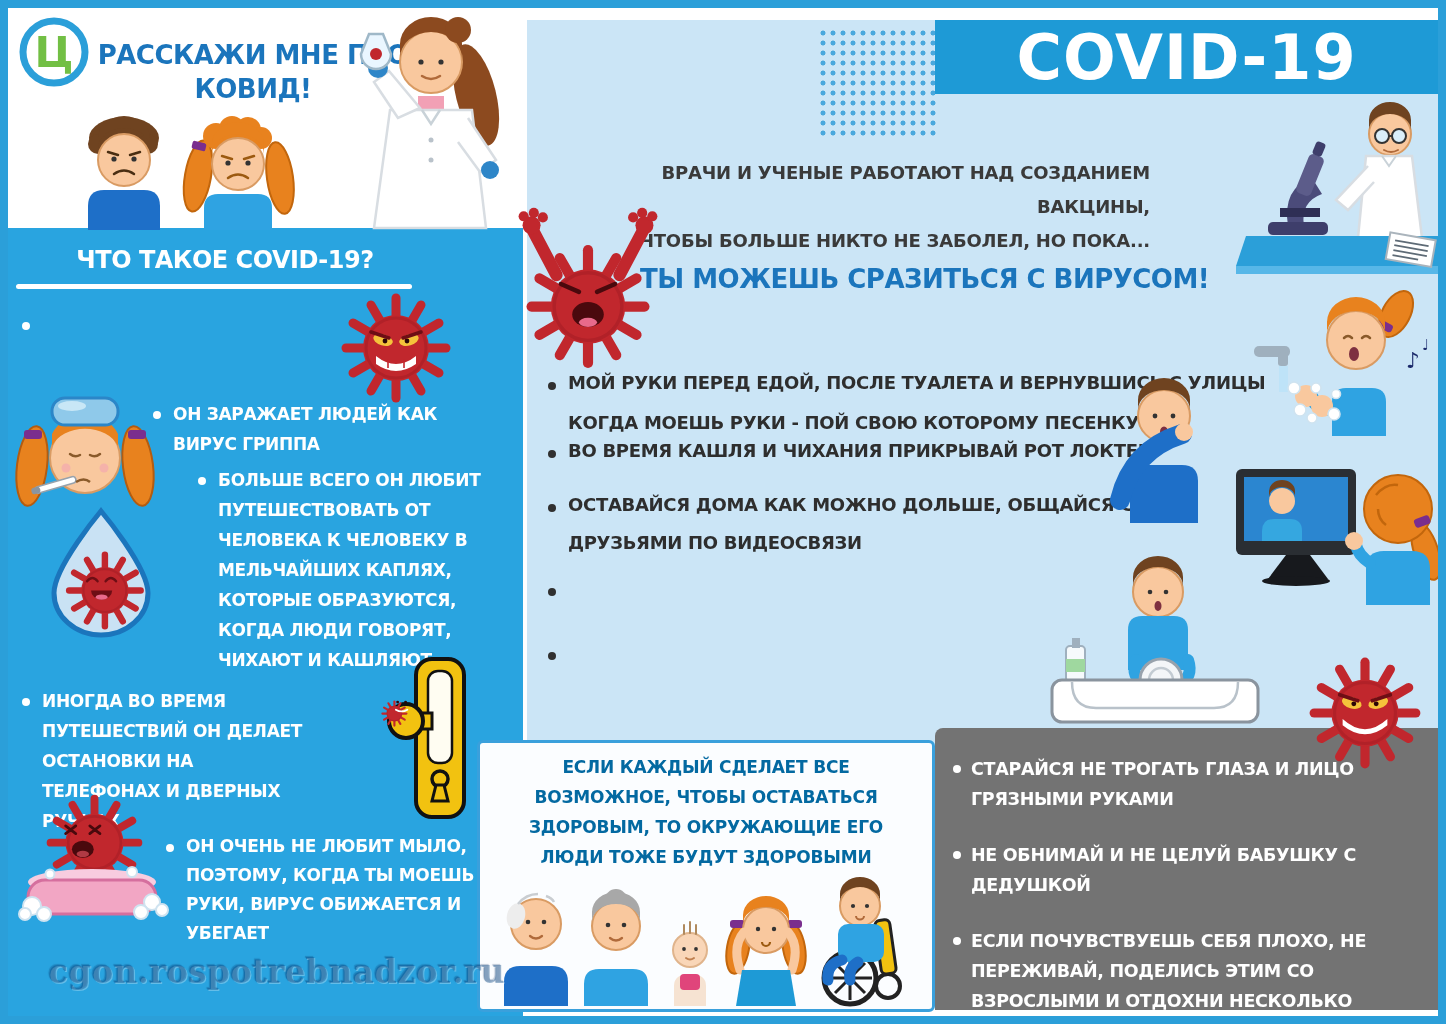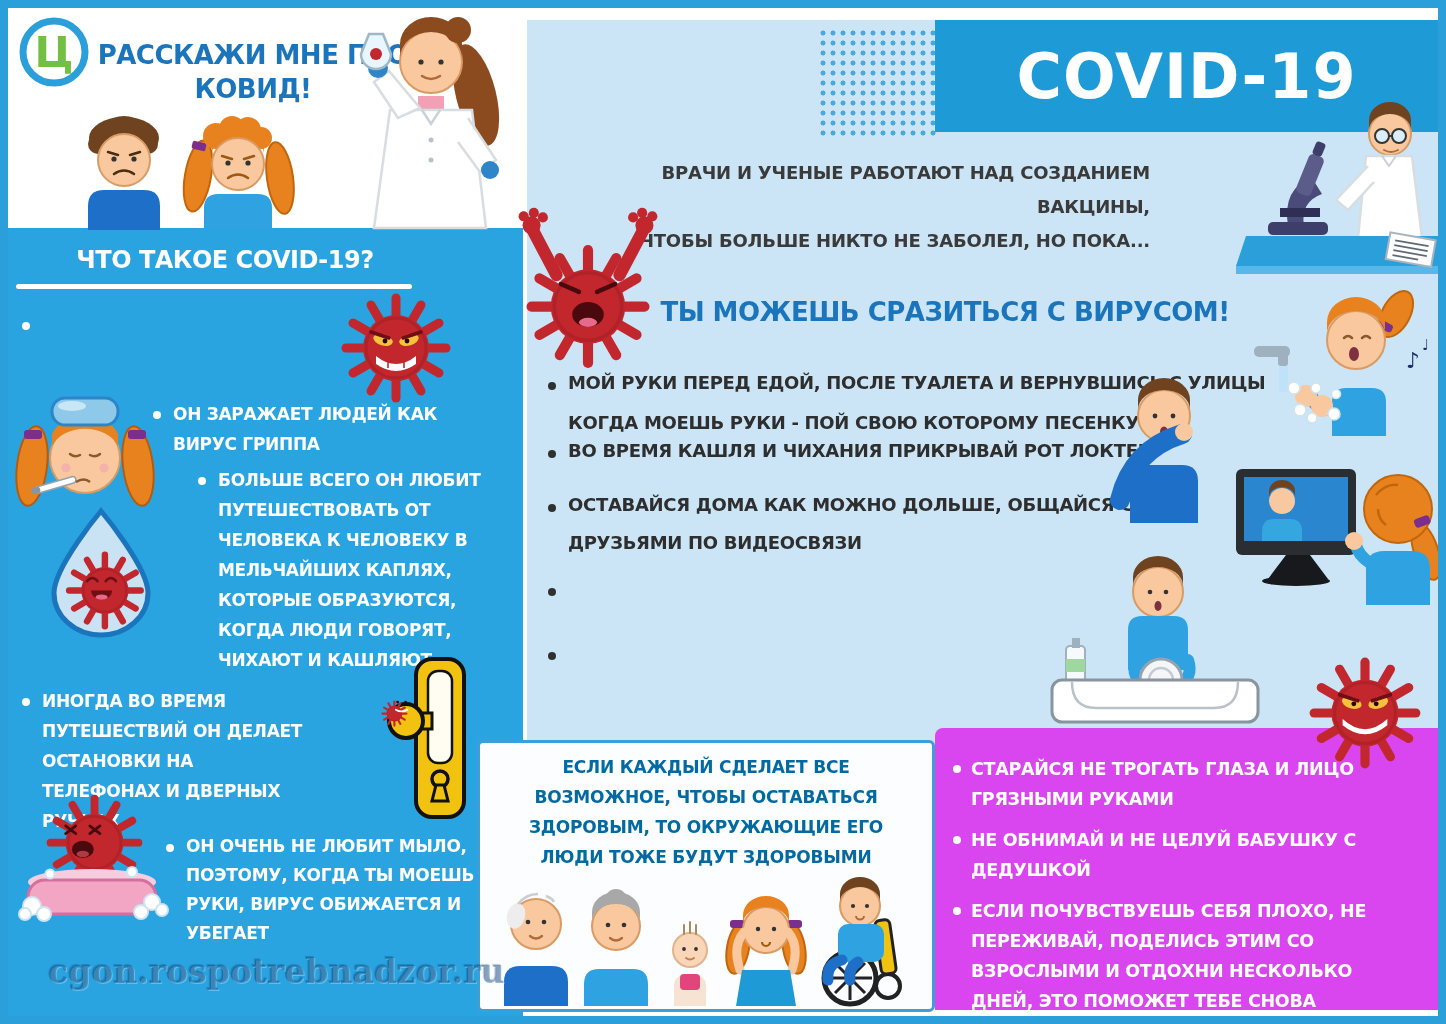--- a/index.html
+++ b/index.html
@@ -8,42 +8,42 @@
     position:relative;width:1446px;height:1024px;margin:0 auto;
     background:#ffffff;overflow:hidden;
     font-family:"DejaVu Sans","Liberation Sans",sans-serif;font-weight:700;
   }
   .frame{position:absolute;inset:0;border:8px solid #2B9FD9;pointer-events:none;z-index:60;}
   .abs{position:absolute;}
 
   
   .panel-light{left:527px;top:20px;width:911px;height:726px;background:#CBE5F6;}
   .panel-left{left:8px;top:228px;width:515px;height:788px;background:#29A4E0;}
-  .covid-band{left:935px;top:20px;width:503px;height:112px;background:#1E9AD6;display:flex;align-items:center;justify-content:center;}
+  .covid-band{left:935px;top:20px;width:503px;height:74px;background:#1E9AD6;display:flex;align-items:center;justify-content:center;}
   .covid-band span{color:#ffffff;font-size:62px;letter-spacing:1px;}
   .dots{left:818px;top:28px;width:122px;height:108px;
     background-image:radial-gradient(circle,#49A8DD 2.2px,rgba(0,0,0,0) 2.8px);
     background-size:10px 10px;}
-  .tips-box{left:935px;top:728px;width:503px;height:282px;background:#d946ef;border-radius:8px 0 0 0;
-    padding:26px 24px 0 14px;display:flex;flex-direction:column;gap:11px;}
+  .tips-box{left:935px;top:728px;width:503px;height:282px;background:#737373;border-radius:8px 0 0 0;
+    padding:26px 24px 0 14px;display:flex;flex-direction:column;gap:26px;}
   .healthy-panel{left:477px;top:740px;width:458px;height:272px;background:#FBFDFF;border:3px solid #3AA0DC;border-radius:6px;}
 
   
   .title{left:88px;top:38px;width:330px;text-align:center;color:#1B75BC;font-size:26px;line-height:34px;letter-spacing:-0.5px;}
 
   
   .wt-head{left:40px;top:246px;width:370px;text-align:center;color:#fff;font-size:24px;letter-spacing:-0.5px;}
   .wt-rule{left:16px;top:284px;width:396px;height:5px;background:#fff;border-radius:3px;}
   .lb{color:#fff;font-size:17px;line-height:30px;letter-spacing:-0.3px;}
   .dotw{width:8px;height:8px;border-radius:50%;background:#fff;}
   .dotd{width:8px;height:8px;border-radius:50%;background:#303030;}
 
   
   .intro{left:550px;top:156px;width:600px;text-align:right;color:#3A3A3A;font-size:18px;line-height:34px;letter-spacing:-0.2px;}
-  .fight-head{left:640px;top:264px;width:610px;text-align:center;color:#1B75BC;font-size:26px;letter-spacing:-0.5px;margin-top:33px;}
+  .fight-head{left:640px;top:264px;width:610px;color:#1B75BC;font-size:26px;letter-spacing:-0.5px;}
   .fb{color:#2E2E2E;font-size:18px;line-height:38px;letter-spacing:-0.3px;}
   .fb.tight{line-height:33px;}
 
   .healthy-text{left:498px;top:752px;width:416px;text-align:center;color:#0369a1;font-size:17px;line-height:30px;letter-spacing:-0.2px;}
 
   .tb{position:relative;color:#ffffff;font-size:17.5px;line-height:30px;letter-spacing:-0.3px;padding-left:22px;}
   .tb::before{content:"";position:absolute;left:4px;top:11px;width:8px;height:8px;border-radius:50%;background:#fff;}
 
   .watermark{left:18px;top:952px;width:450px;font-family:"DejaVu Serif","Liberation Serif",serif;
     font-size:33px;font-weight:700;color:rgba(10,74,134,0.38);

